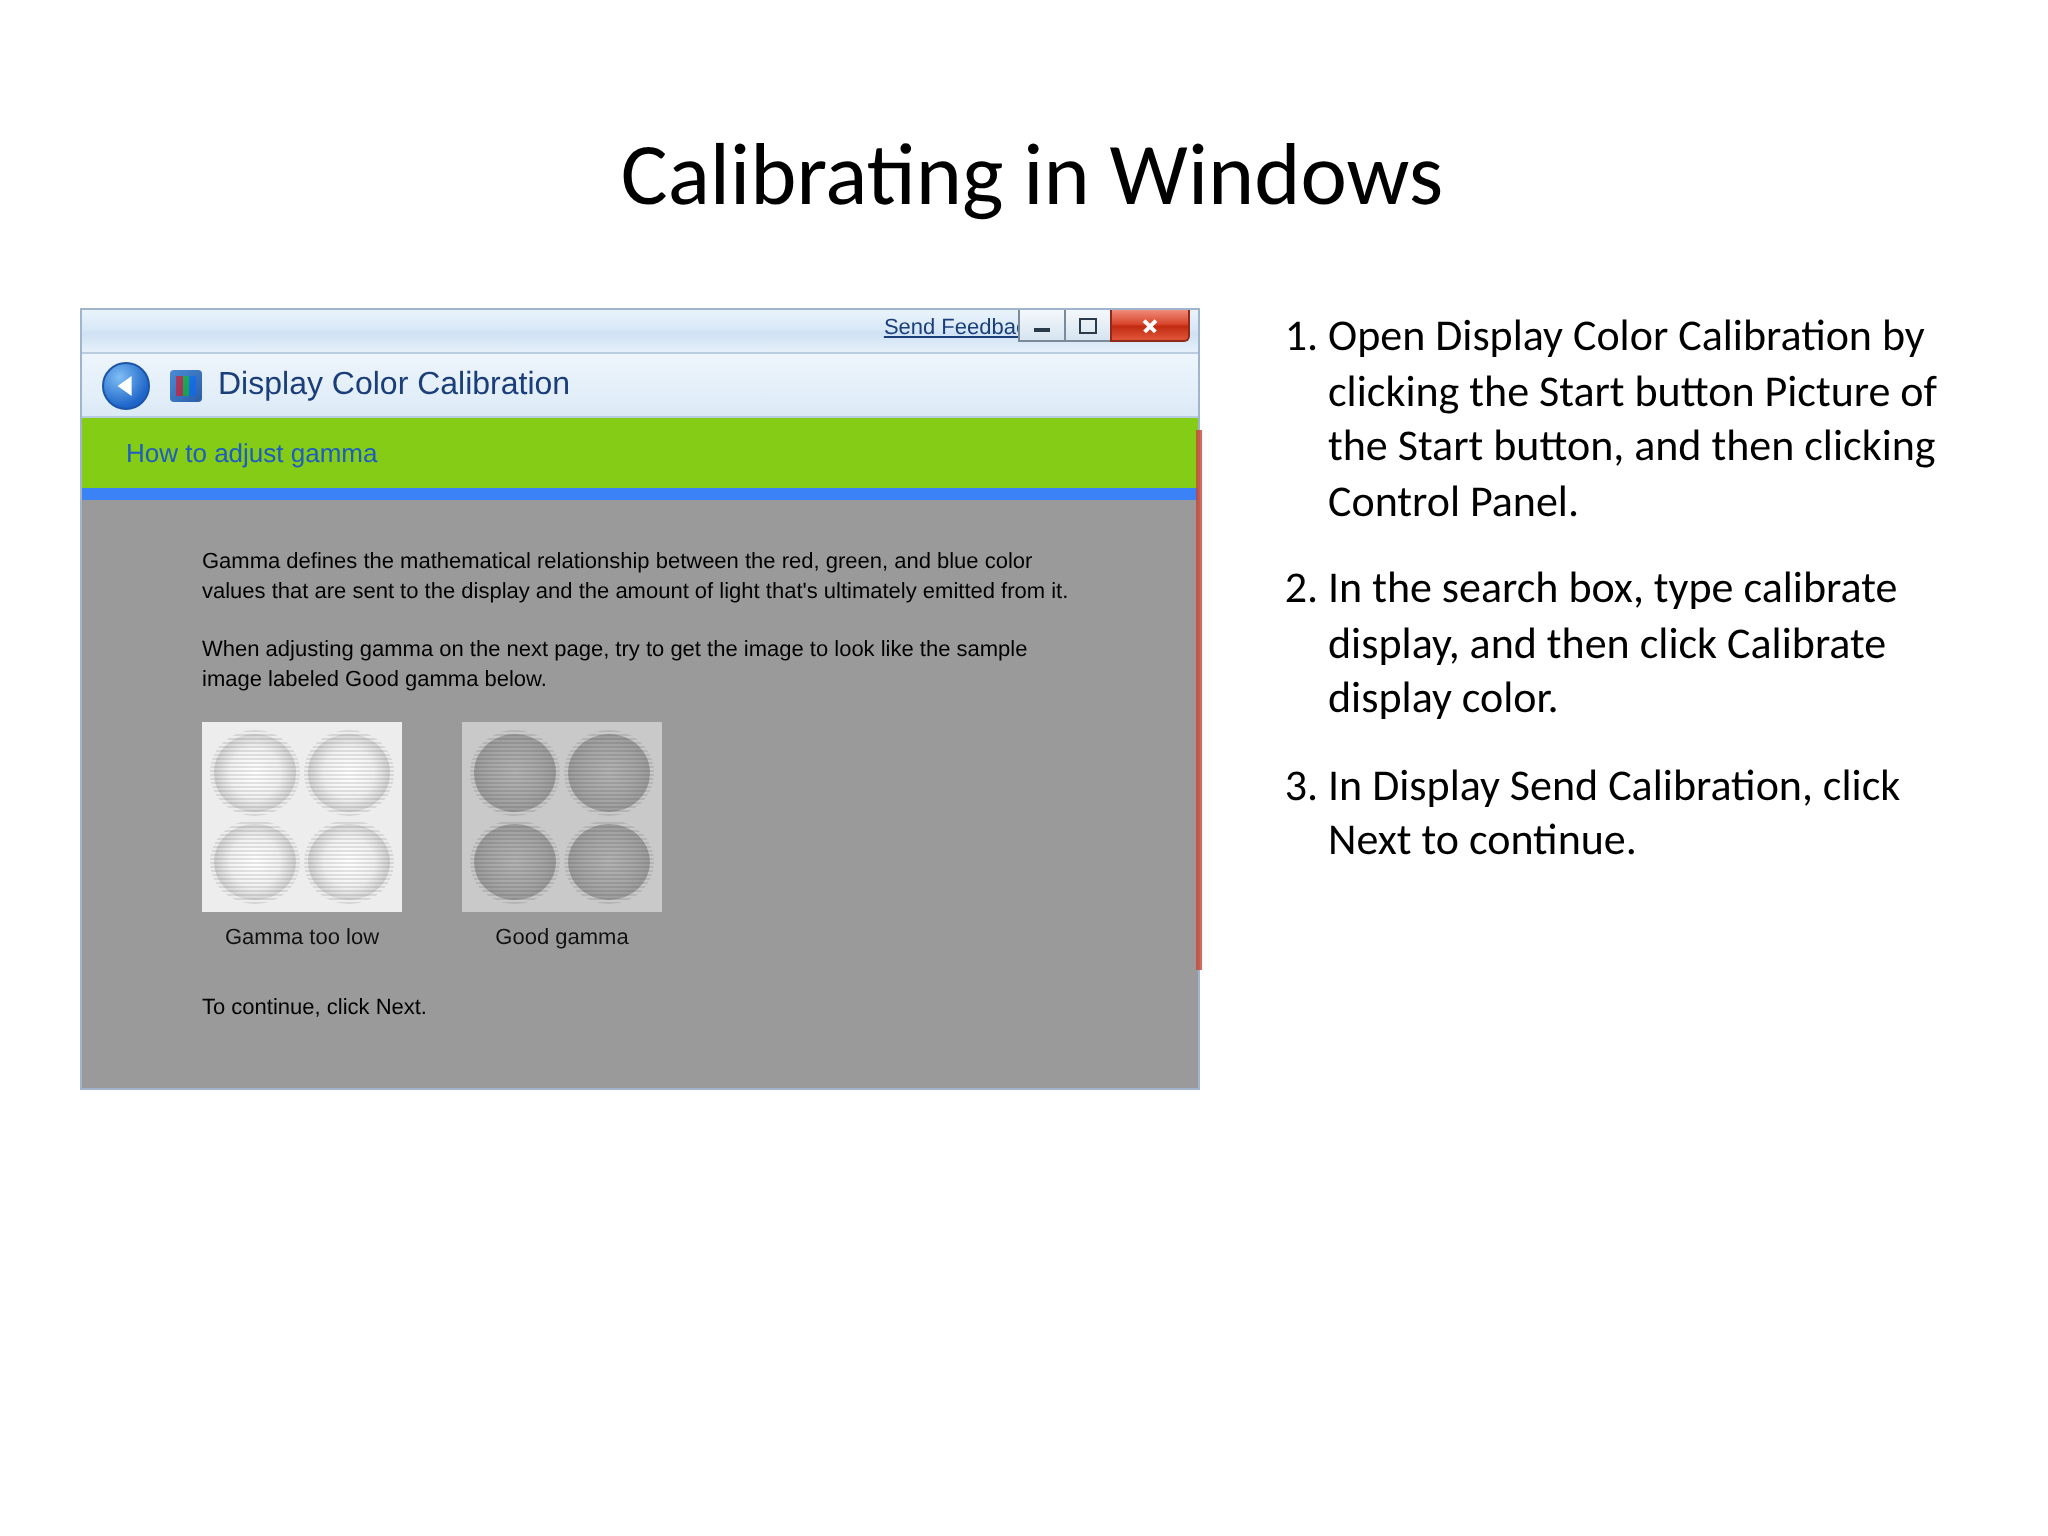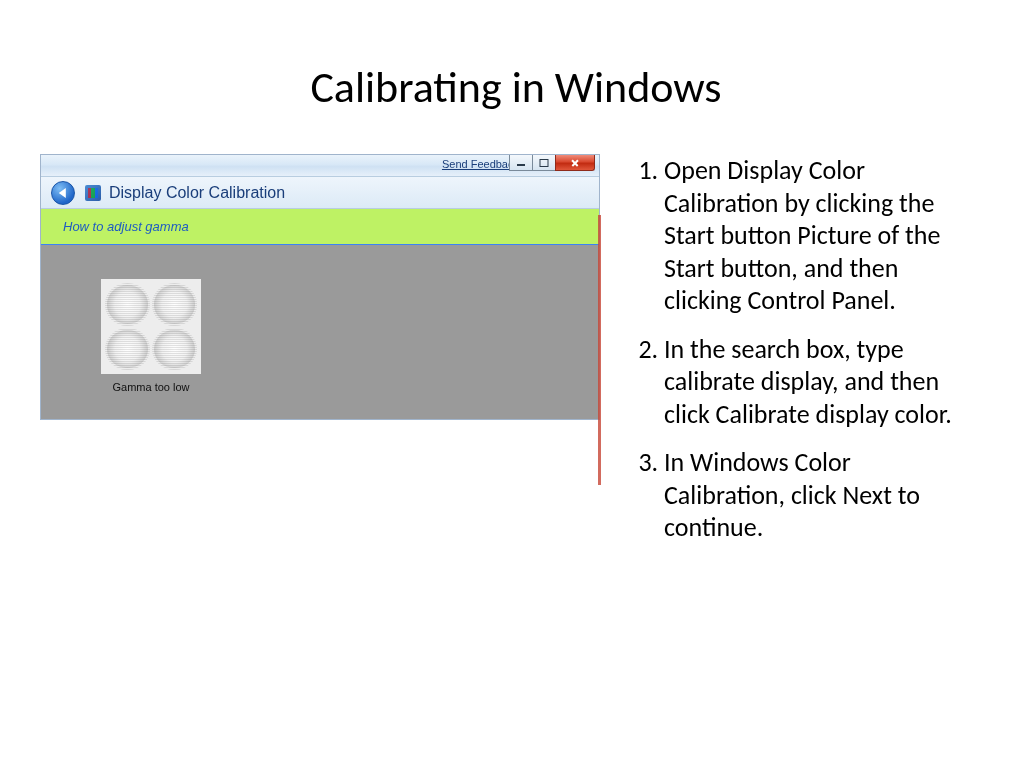--- a/index.html
+++ b/index.html
@@ -115,24 +115,23 @@
   .app-icon::after{
     content:"";position:absolute;inset:3px;
     background:linear-gradient(90deg,#f00 0%,#f00 33%,#0c0 33%,#0c0 66%,#06f 66%,#06f 100%);
     opacity:0.55;
   }
   .app-title {
     font-size: 16px;
     color: #1a3e7a;
   }
   .heading-strip {
-    background:#bef264;
+    background:#84cc16;
     padding:10px 22px;
-    border-bottom:1px solid #3b82f6;
-    font-style:italic;
+    border-bottom:6px solid #3b82f6;
   }
   .heading-strip .heading {
     font-size:13px;
     color:#1e5cc2;
   }
   .gray-body {
     background:#9a9a9a;
     color:#000;
     padding:24px 60px 18px 60px;
     font-size:11px;
@@ -197,21 +196,21 @@
     position:absolute;
     right:-2px;
     top:60px;
     width:3px;
     height:270px;
     background:#c74636;
     opacity:0.8;
   }
   .instructions {
     font-family: Calibri, "Segoe UI", sans-serif;
-    font-size: 26px;
+    font-size: 22px;
     line-height: 1.25;
     color: #000;
     flex: 1;
     padding-right: 20px;
   }
   .instructions ol {
     list-style: decimal outside;
     padding-left: 34px;
   }
   .instructions li {
@@ -237,37 +236,49 @@
       </div>
       <div class="nav-bar">
         <div class="back-btn"></div>
         <div class="app-icon"></div>
         <div class="app-title">Display Color Calibration</div>
       </div>
       <div class="heading-strip">
         <div class="heading">How to adjust gamma</div>
       </div>
       <div class="gray-body">
+        <p>Gamma defines the mathematical relationship between the red, green, and blue color values that are sent to the display and the amount of light that's ultimately emitted from it.</p>
+        <p>When adjusting gamma on the next page, try to get the image to look like the sample image labeled Good gamma below.</p>
         <div class="samples">
           <div class="sample">
             <div class="swatch low">
               <div class="dot"></div>
                 <div class="dot"></div>
                 <div class="dot"></div>
                 <div class="dot"></div>
             </div>
             <div class="sample-label">Gamma too low</div>
           </div>
+          <div class="sample">
+            <div class="swatch good">
+              <div class="dot"></div>
+                <div class="dot"></div>
+                <div class="dot"></div>
+                <div class="dot"></div>
+            </div>
+            <div class="sample-label">Good gamma</div>
+          </div>
         </div>
+        <p class="continue-line">To continue, click Next.</p>
       </div>
       <div class="red-edge"></div>
     </div>
 
     <div class="instructions">
       <ol>
         <li>Open Display Color Calibration by clicking the Start button Picture of the Start button, and then clicking Control Panel.</li>
         <li>In the search box, type calibrate display, and then click Calibrate display color.</li>
-        <li>In Windows Color Calibration, click Next to continue.</li>
+        <li>In Display Send Calibration, click Next to continue.</li>
       </ol>
     </div>
 
   </div>
 </div>
 
 </body></html>

